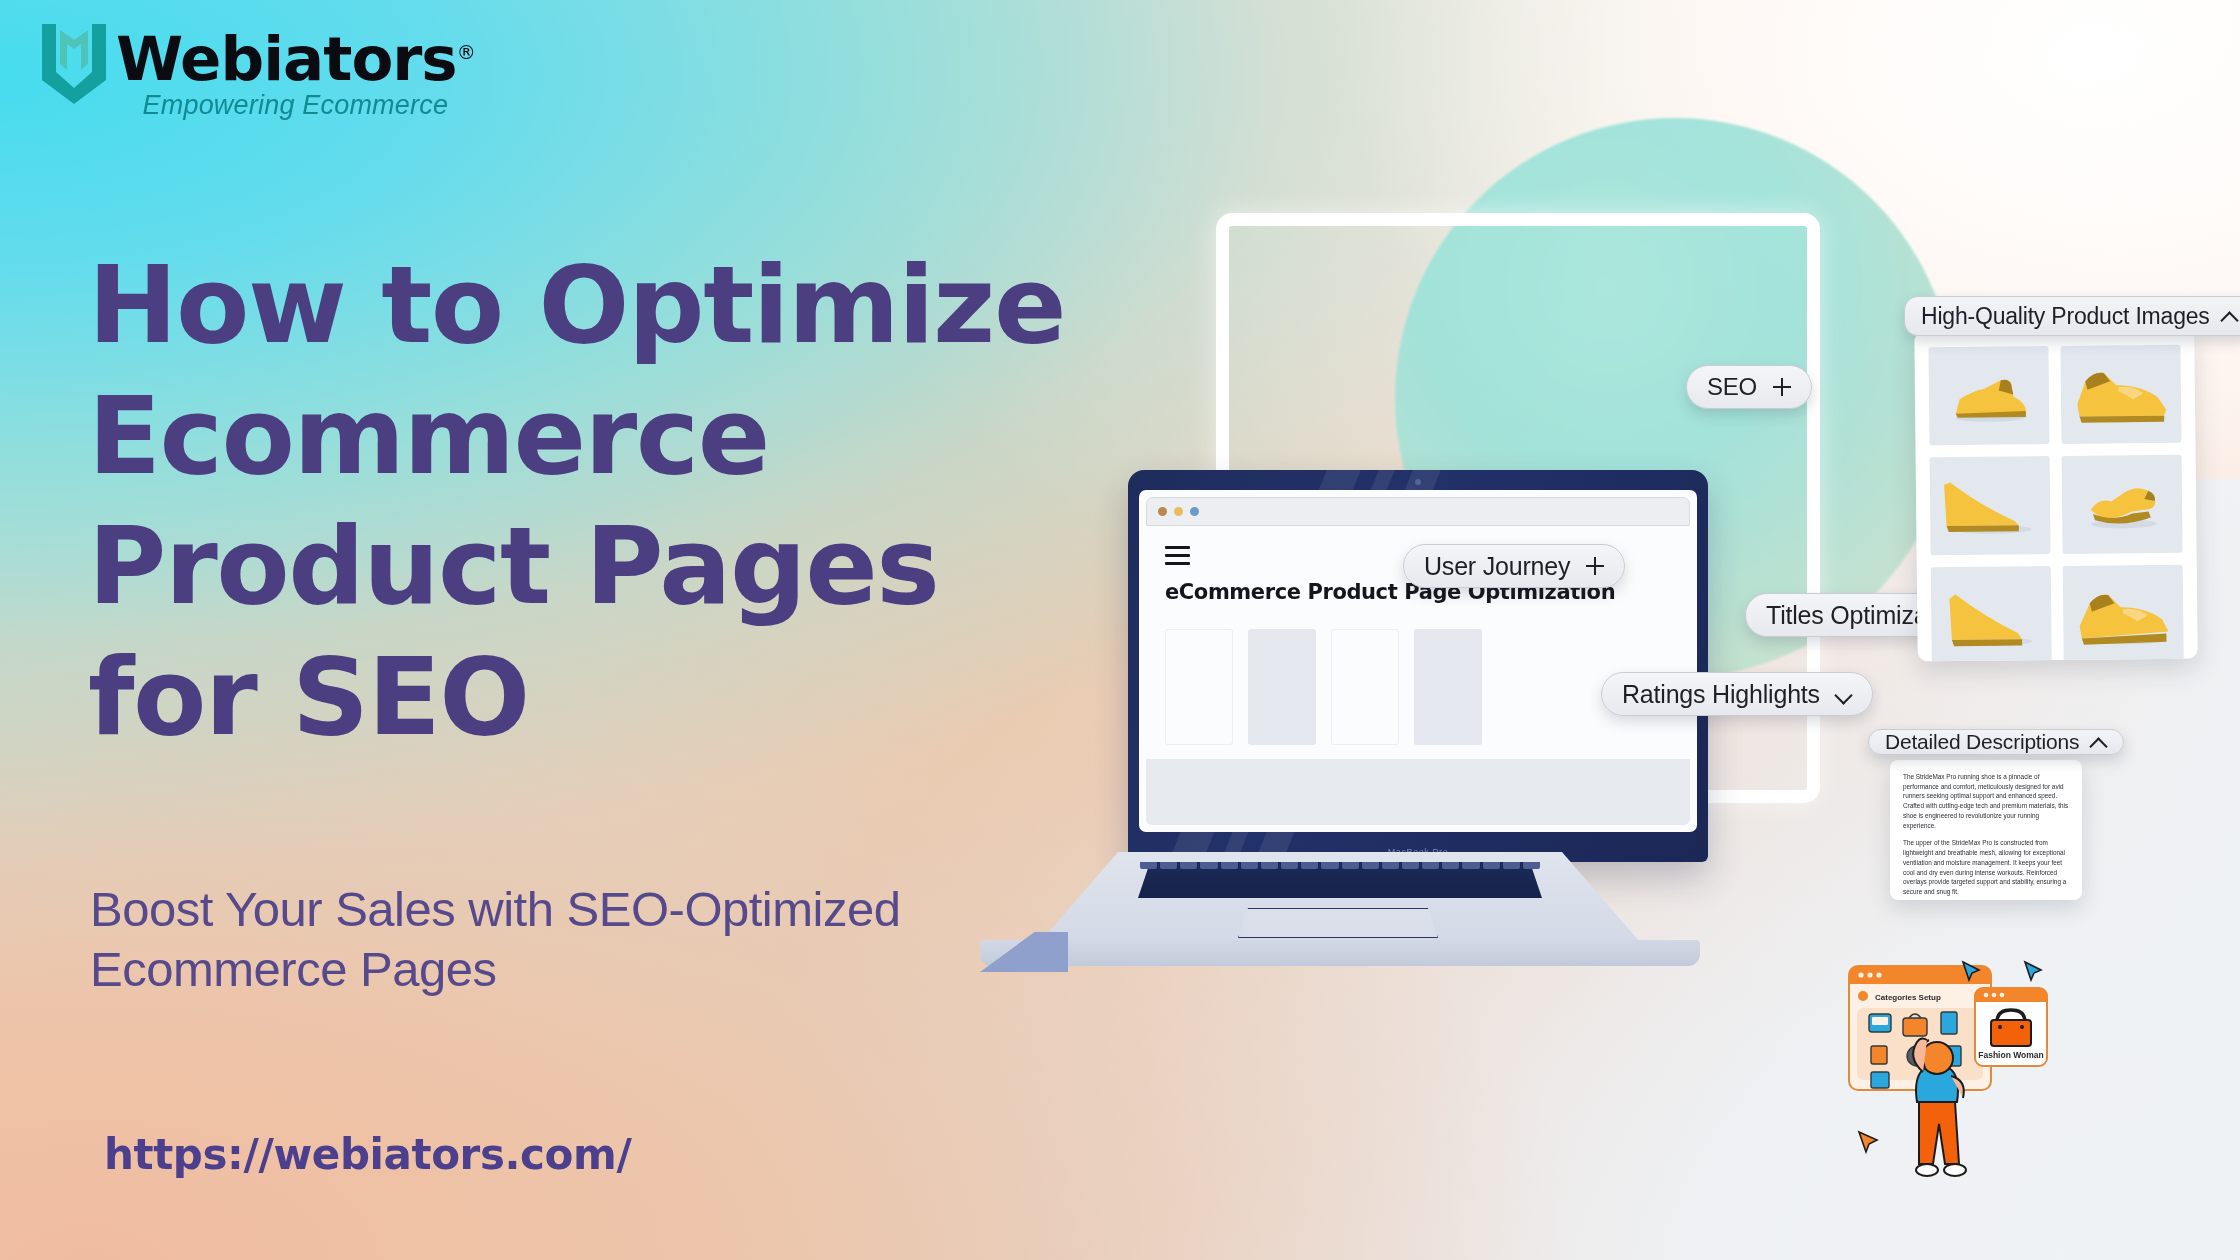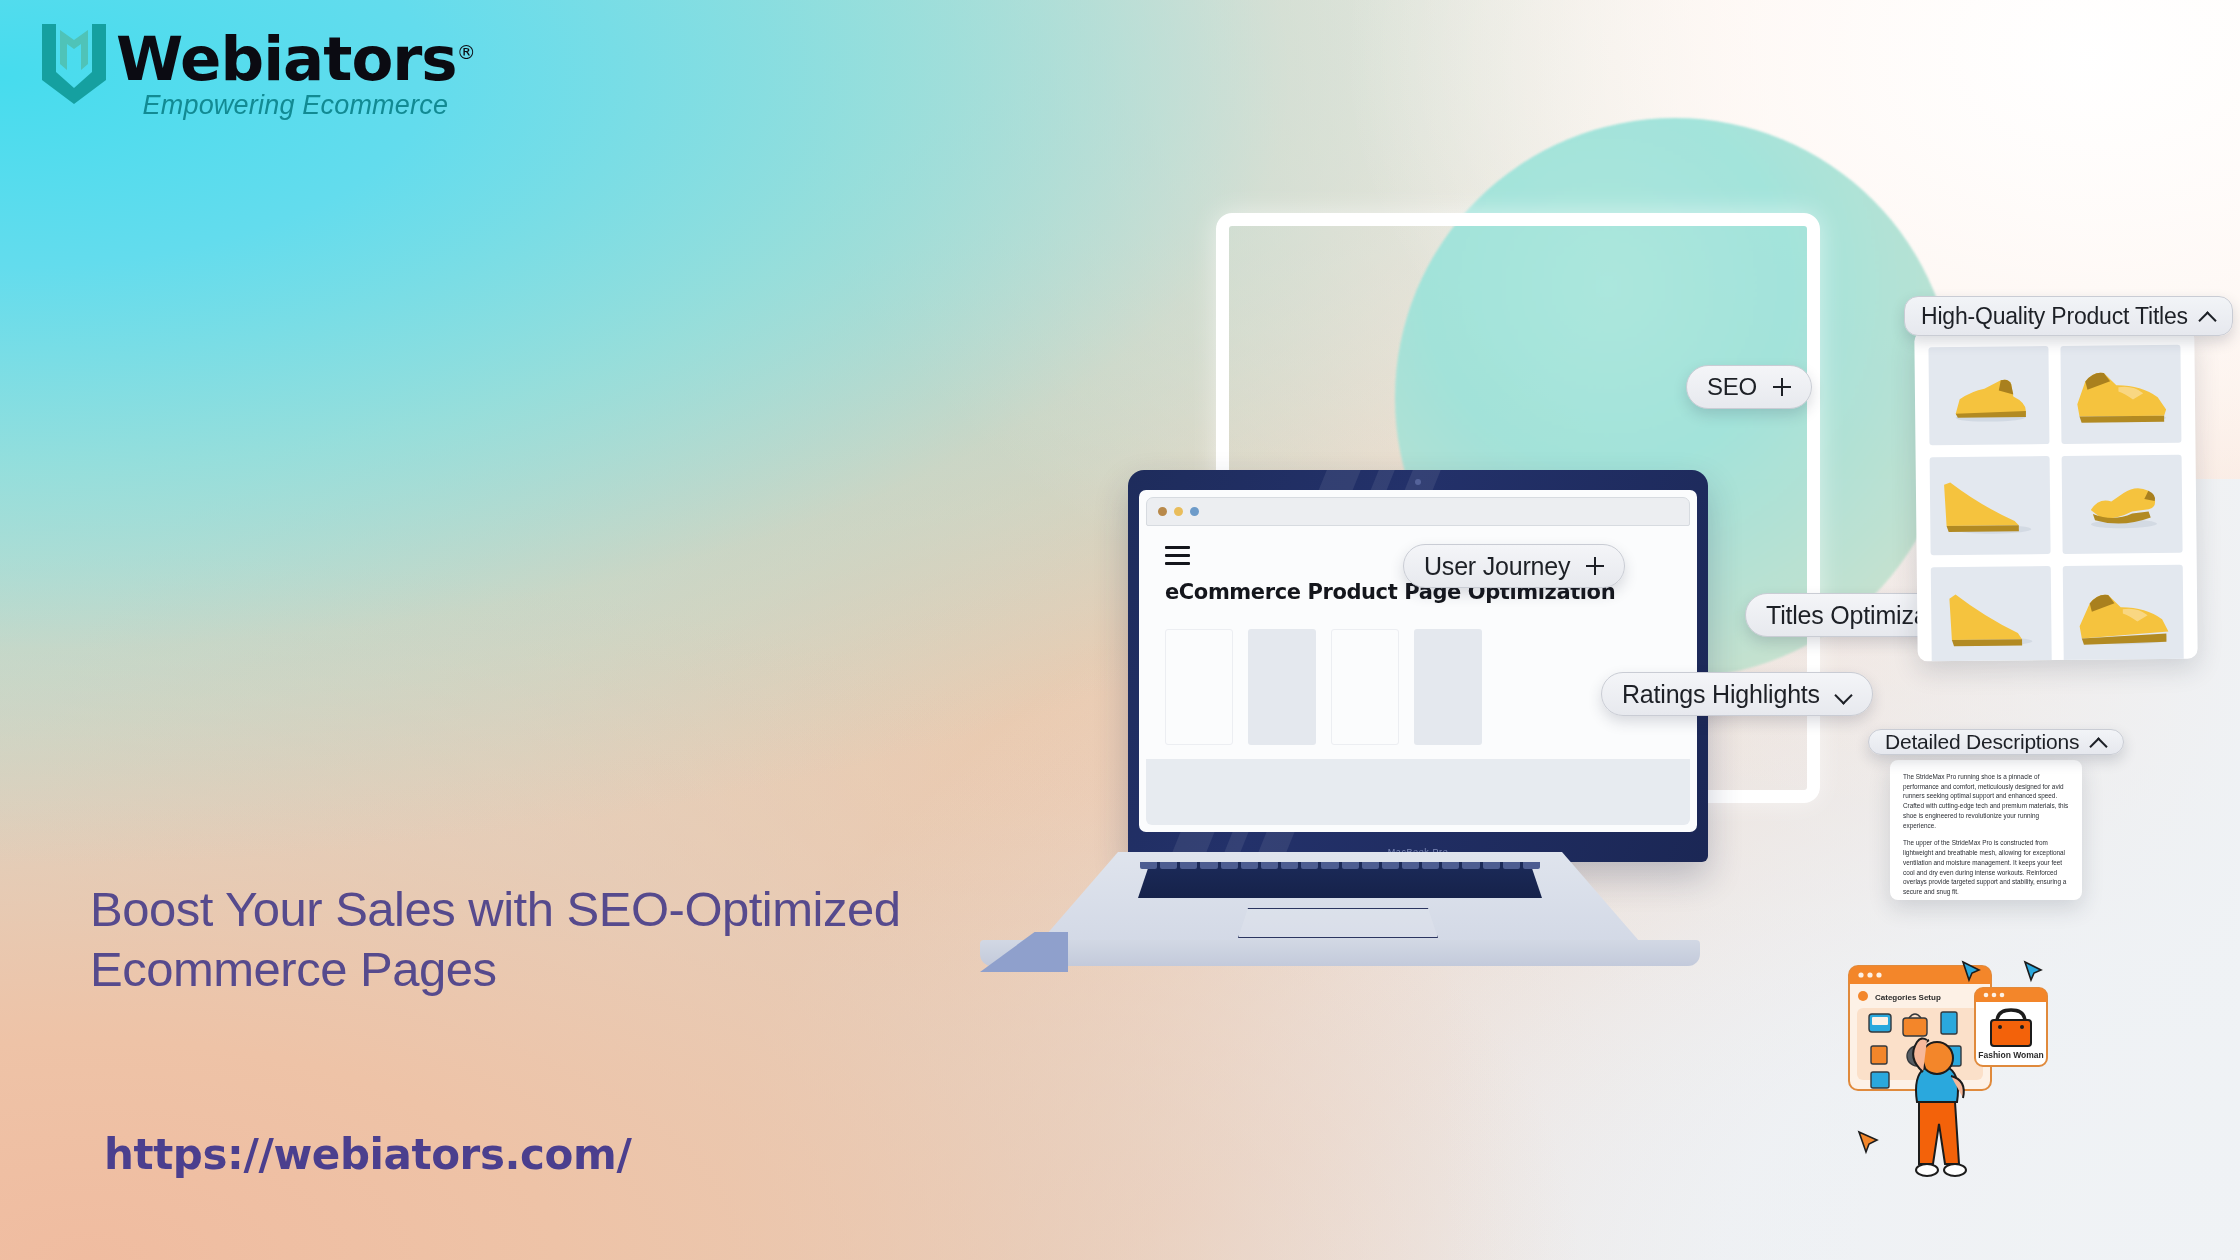--- a/index.html
+++ b/index.html
@@ -257,20 +257,21 @@
     <svg class="logo-mark" viewBox="0 0 76 92">
       <path d="M6 8 h14 v48 l18 16 l18 -16 V8 h14 v56 L38 88 L6 64 Z" fill="#15a0a0"></path>
       <path d="M24 14 L38 24 L52 14 v34 l-7 6 V28 l-7 5 l-7 -5 v26 l-7 -6 Z" fill="#4fc3b8"></path>
     </svg>
     <div class="logo-text-wrap">
       <div class="logo-word"><span>Webiators</span><span class="logo-reg">®</span></div>
       <div class="logo-tag">Empowering Ecommerce</div>
     </div>
   </div>
 
+  <h1 class="headline">How to Optimize Ecommerce Product Pages for SEO</h1>
   <p class="subhead">Boost Your Sales with SEO-Optimized Ecommerce Pages</p>
   <a class="site-url">https://webiators.com/</a>
 
   <div class="laptop">
     <div class="lid">
       <div class="lid-stripe" style="left:120px;top:-20px;width:34px;height:430px;"></div>
       <div class="lid-stripe" style="left:172px;top:-20px;width:16px;height:430px;"></div>
       <div class="lid-stripe" style="left:206px;top:-20px;width:28px;height:430px;"></div>
       <div class="cam"></div>
       <div class="lid-label">MacBook Pro</div>
@@ -344,21 +345,21 @@
     <span>Ratings Highlights</span>
     <span class="chev"></span>
   </div>
 
   <div class="pill pill-titles">
     <span>Titles Optimization</span>
     <span class="chev"></span>
   </div>
 
   <div class="card-head imgcard-head">
-    <span>High-Quality Product Titles</span>
+    <span>High-Quality Product Images</span>
     <span class="chev up"></span>
   </div>
   <div class="imgcard">
     <div class="shoe-grid">
 
       <div class="shoe-cell">
         <svg viewBox="0 0 100 70">
           <ellipse cx="52" cy="56" rx="34" ry="4" fill="#c3ccd8" opacity=".55"></ellipse>
           <path d="M18 52 L22 38 Q34 30 46 28 L62 20 Q70 18 72 24 L74 36 Q86 42 86 50 L86 54 L20 54 Z" fill="#f5c33e"></path>
           <path d="M18 52 L86 50 L86 56 L20 56 Z" fill="#b28a22"></path>

